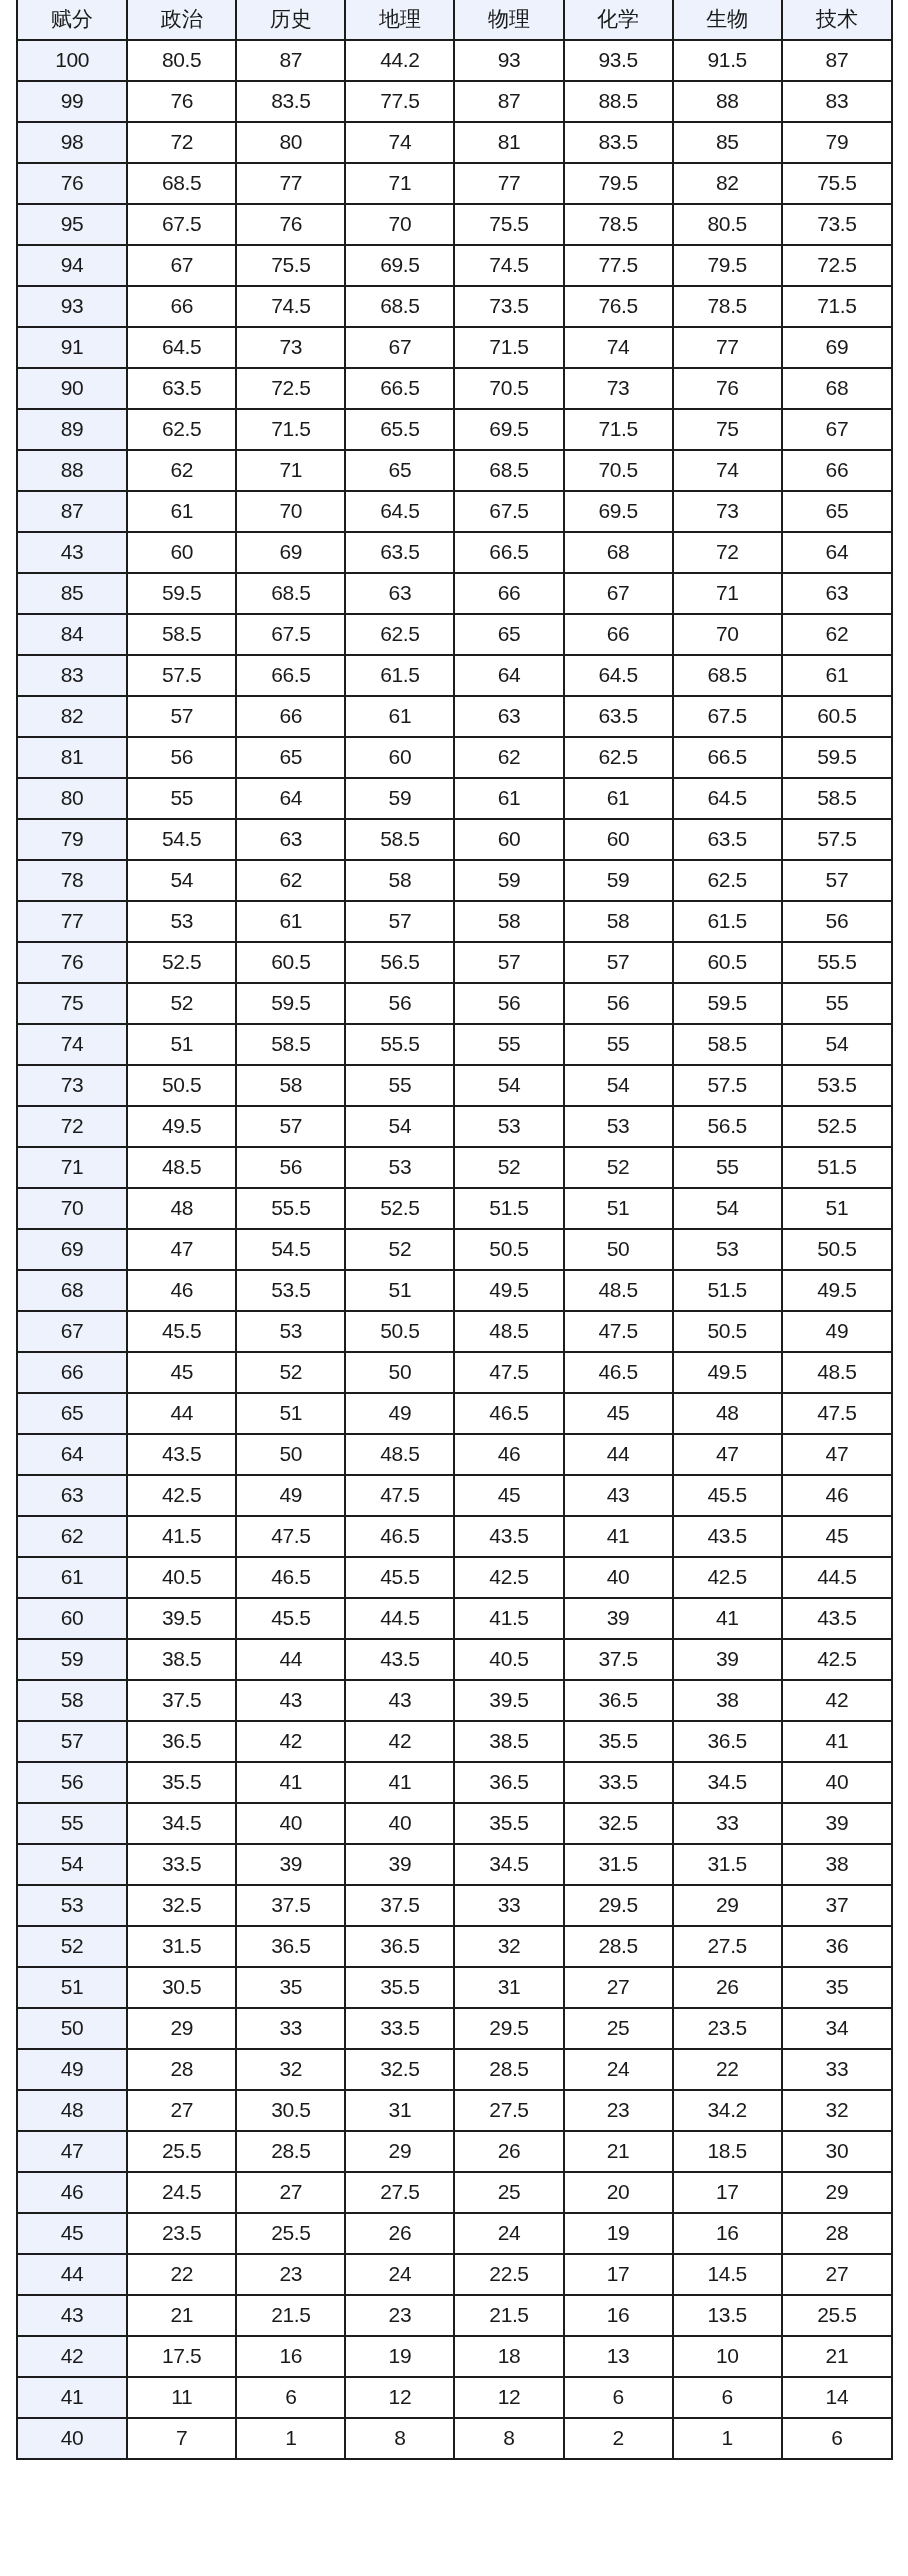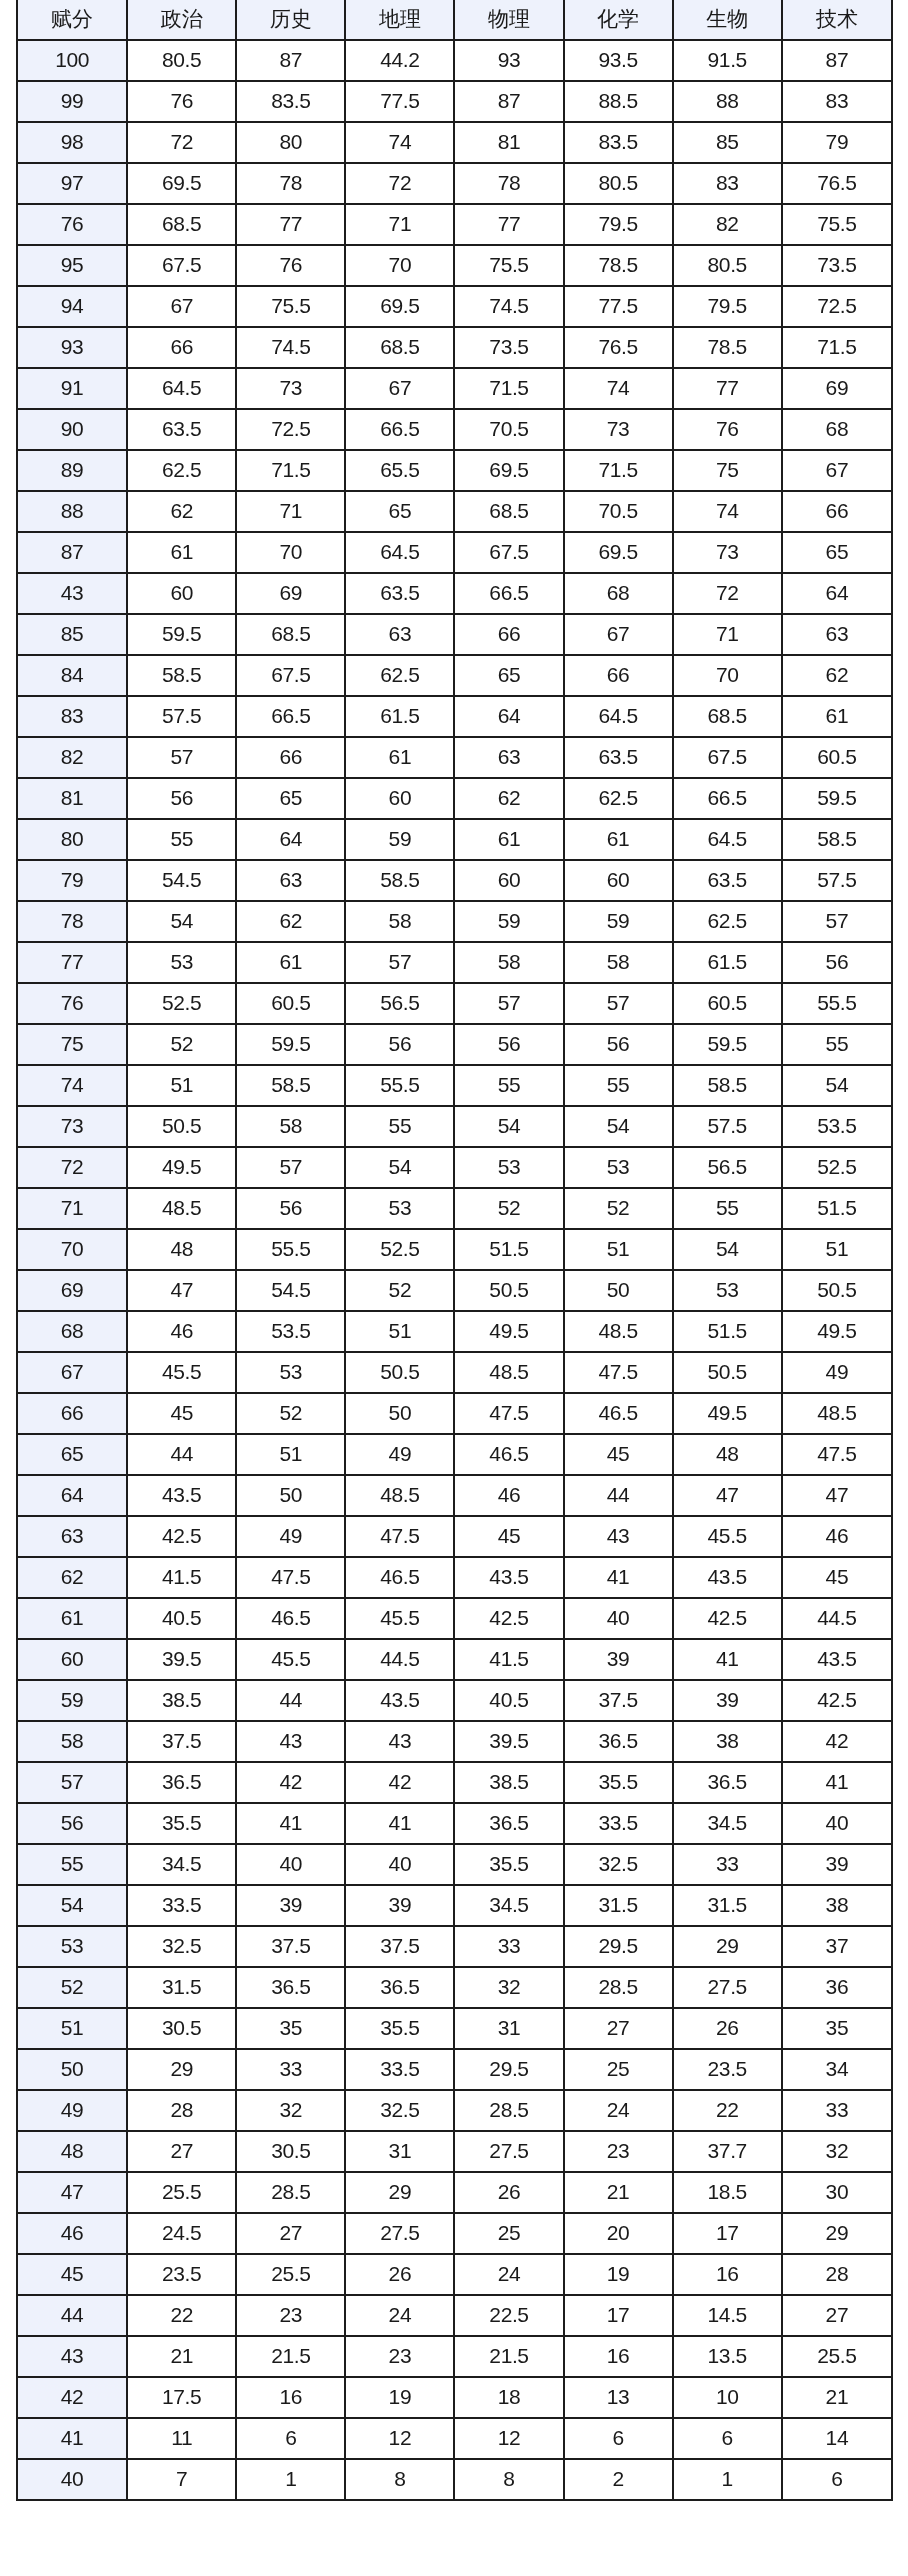--- a/index.html
+++ b/index.html
@@ -73,30 +73,20 @@
         <td class="score-col">98</td>
         <td>72</td>
         <td>80</td>
         <td>74</td>
         <td>81</td>
         <td>83.5</td>
         <td>85</td>
         <td>79</td>
       </tr>
       <tr>
-        <td class="score-col">97</td>
-        <td>69.5</td>
-        <td>78</td>
-        <td>72</td>
-        <td>78</td>
-        <td>80.5</td>
-        <td>83</td>
-        <td>76.5</td>
-      </tr>
-      <tr>
         <td class="score-col">76</td>
         <td>68.5</td>
         <td>77</td>
         <td>71</td>
         <td>77</td>
         <td>79.5</td>
         <td>82</td>
         <td>75.5</td>
       </tr>
       <tr>
@@ -559,21 +549,21 @@
         <td>22</td>
         <td>33</td>
       </tr>
       <tr>
         <td class="score-col">48</td>
         <td>27</td>
         <td>30.5</td>
         <td>31</td>
         <td>27.5</td>
         <td>23</td>
-        <td>37.7</td>
+        <td>34.2</td>
         <td>32</td>
       </tr>
       <tr>
         <td class="score-col">47</td>
         <td>25.5</td>
         <td>28.5</td>
         <td>29</td>
         <td>26</td>
         <td>21</td>
         <td>18.5</td>

